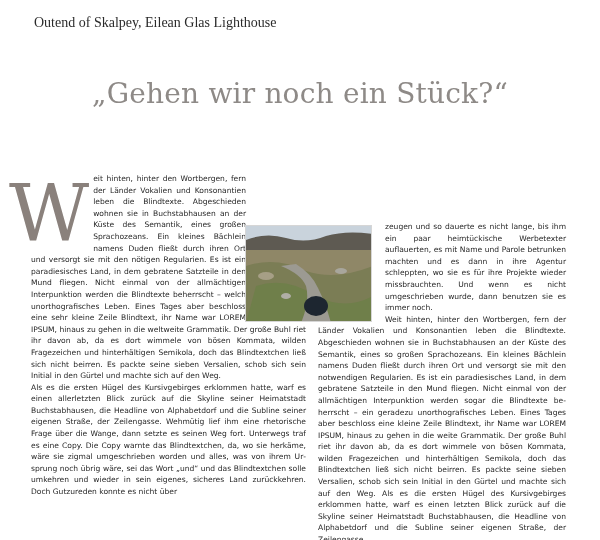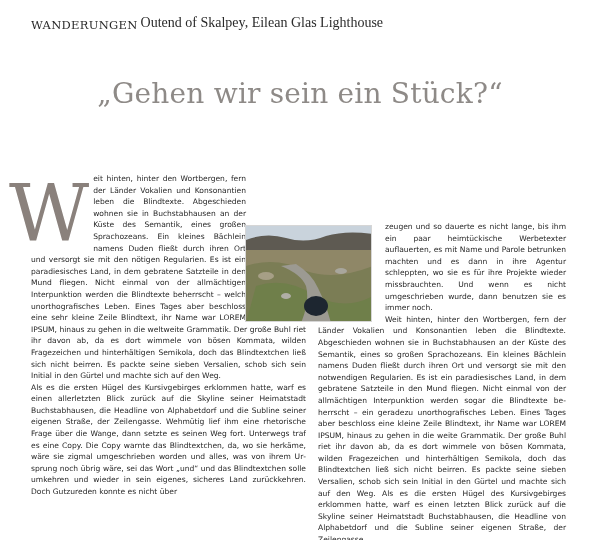--- a/index.html
+++ b/index.html
@@ -55,25 +55,24 @@
   }
   .float-left-spacer {
     float: left; width: 67px; height: 104px;
   }
   p { margin: 0; }
 </style>
 </head>
 <body>
 
 <div class="header">
-  <span class="section">WANDERUNGEN</span>
   <span class="subline">Outend of Skalpey, Eilean Glas Lighthouse</span>
 </div>
 
-<div class="headline">„Gehen wir sein ein Stück?“</div>
+<div class="headline">„Gehen wir noch ein Stück?“</div>
 
 <div class="col-left body-text">
   <span class="dropcap">W</span>
   <div class="figure-float"></div>
   <p>eit hinten, hinter den Wortbergen, fern der Länder Vokalien und Konsonantien leben die Blindtexte. Abgeschieden wohnen sie in Buchstabhausen an der Küste des Semantik, eines großen Sprachozeans. Ein kleines Bächlein namens Duden fließt durch ihren Ort und ver­sorgt sie mit den nötigen Regularien. Es ist ein paradiesisches Land, in dem gebratene Satzteile in den Mund fliegen. Nicht einmal von der all­mächtigen Interpunktion werden die Blindtexte beherrscht – welch unorthografisches Leben. Eines Tages aber beschloss eine sehr kleine Zeile Blindtext, ihr Name war LOREM IPSUM, hinaus zu gehen in die weltweite Grammatik. Der große Buhl riet ihr davon ab, da es dort wimmele von bösen Komma­ta, wilden Fragezeichen und hinterhältigen Semikola, doch das Blindtextchen ließ sich nicht beirren. Es packte seine sieben Versalien, schob sich sein Initial in den Gürtel und machte sich auf den Weg.</p>
   <p>Als es die ersten Hügel des Kursivgebirges erklommen hatte, warf es einen allerletzten Blick zurück auf die Skyline seiner Heimatstadt Buchstabhausen, die Headline von Alphabetdorf und die Subline seiner eigenen Straße, der Zeilengasse. Weh­mütig lief ihm eine rhetorische Frage über die Wange, dann setzte es seinen Weg fort. Unterwegs traf es eine Copy. Die Copy warnte das Blindtextchen, da, wo sie herkäme, wäre sie zigmal umgeschrieben worden und alles, was von ihrem Ur­sprung noch übrig wäre, sei das Wort „und“ und das Blind­textchen solle umkehren und wieder in sein eigenes, sicheres Land zurückkehren. Doch Gutzureden konnte es nicht über­</p>
 </div>
 
 <div class="photo">
   <svg width="127" height="97" viewBox="0 0 127 97">

